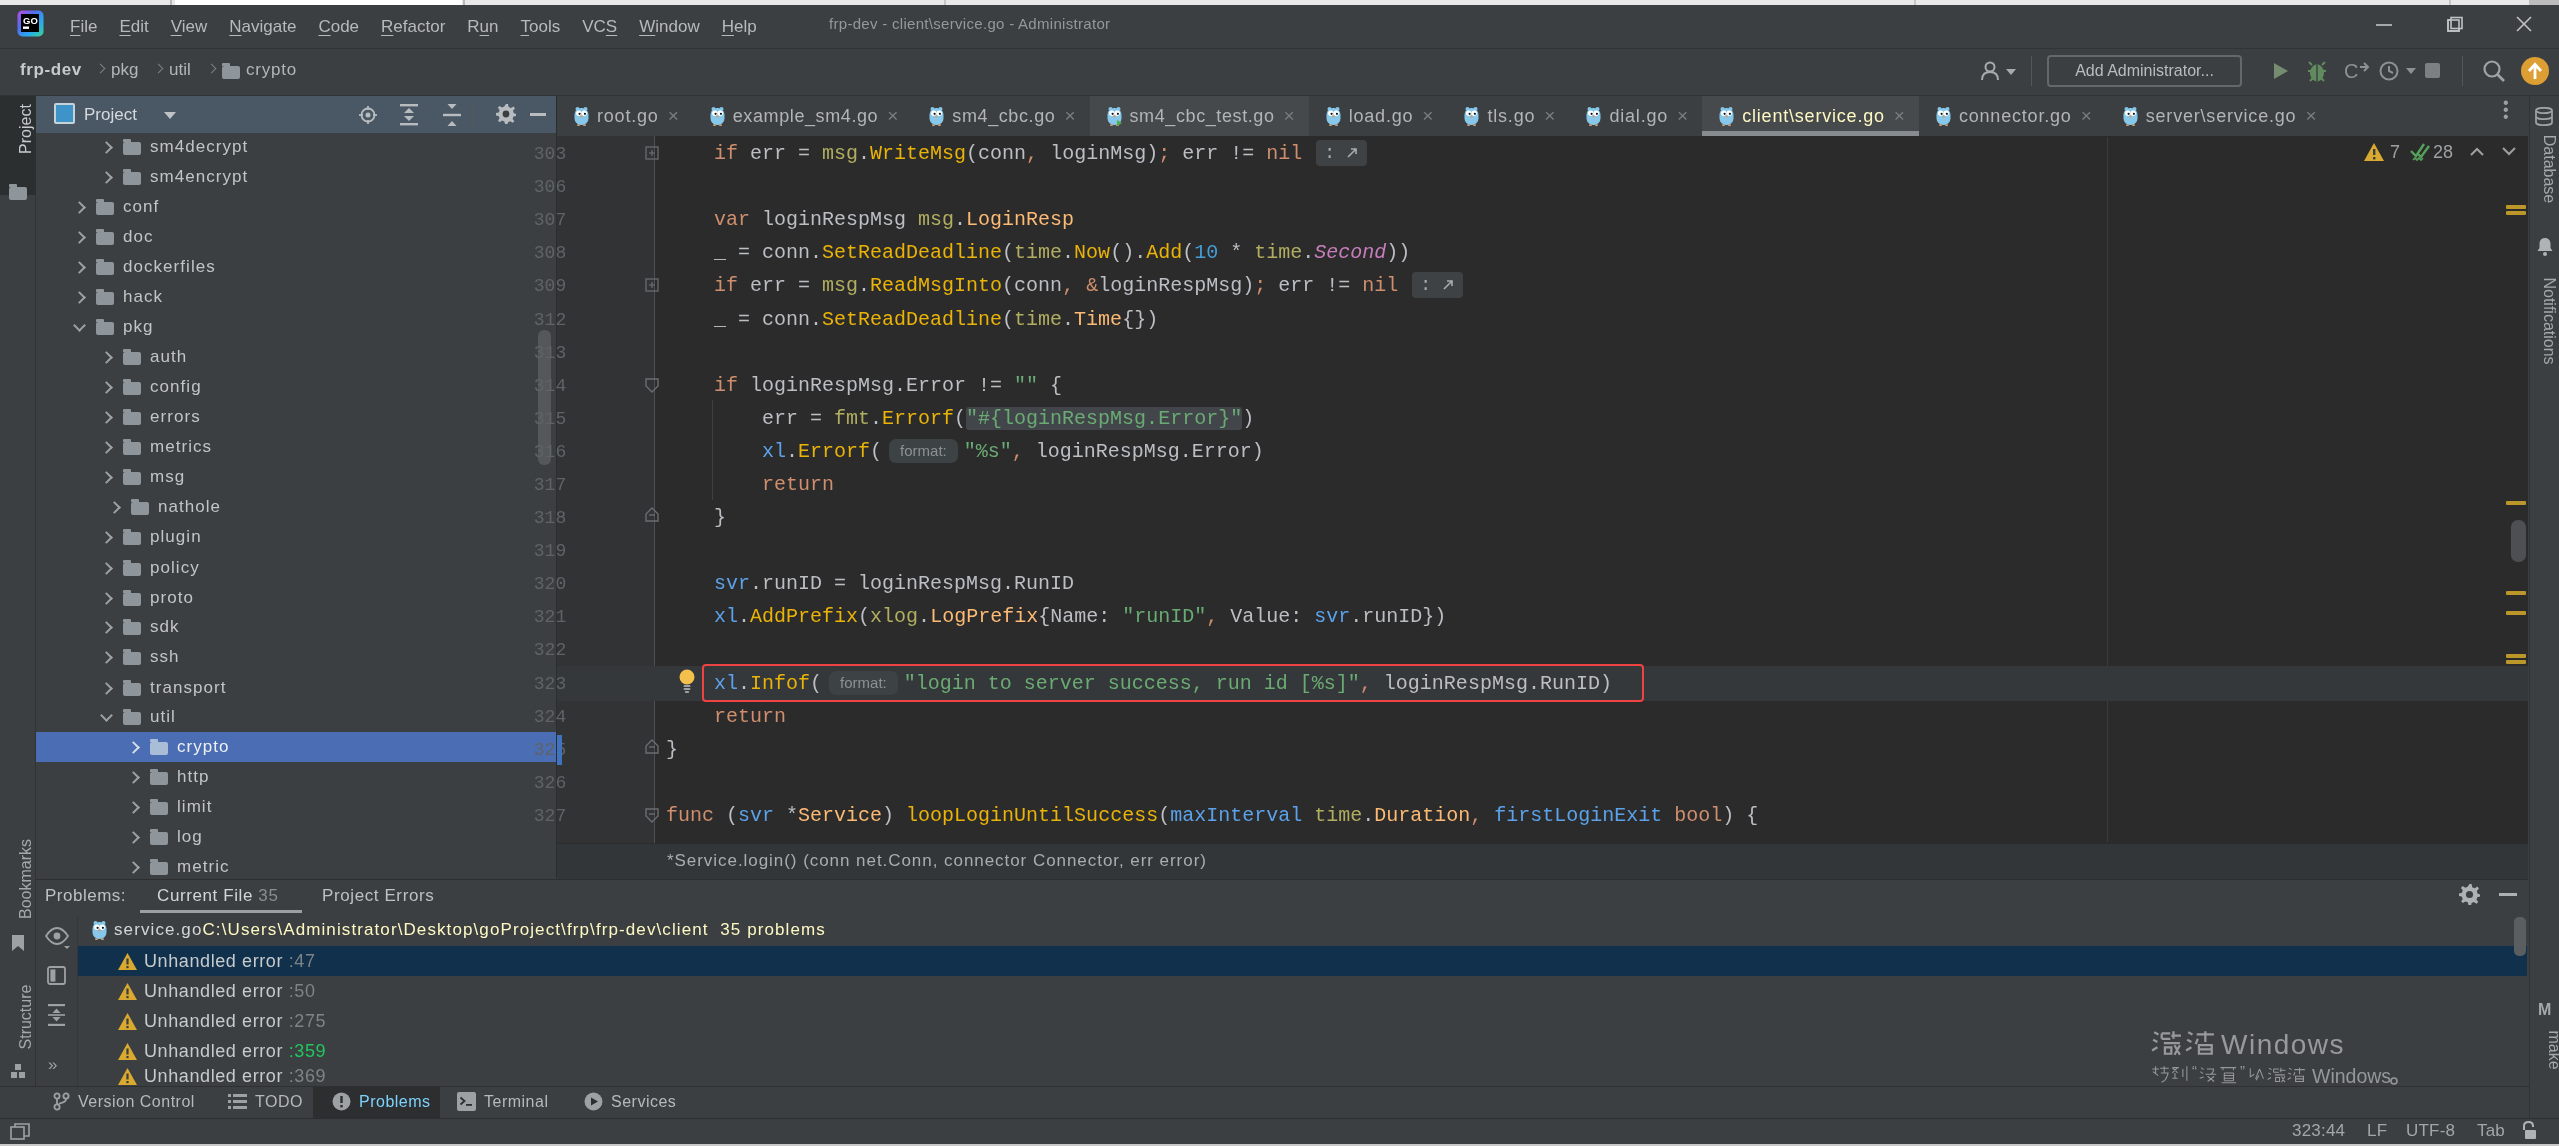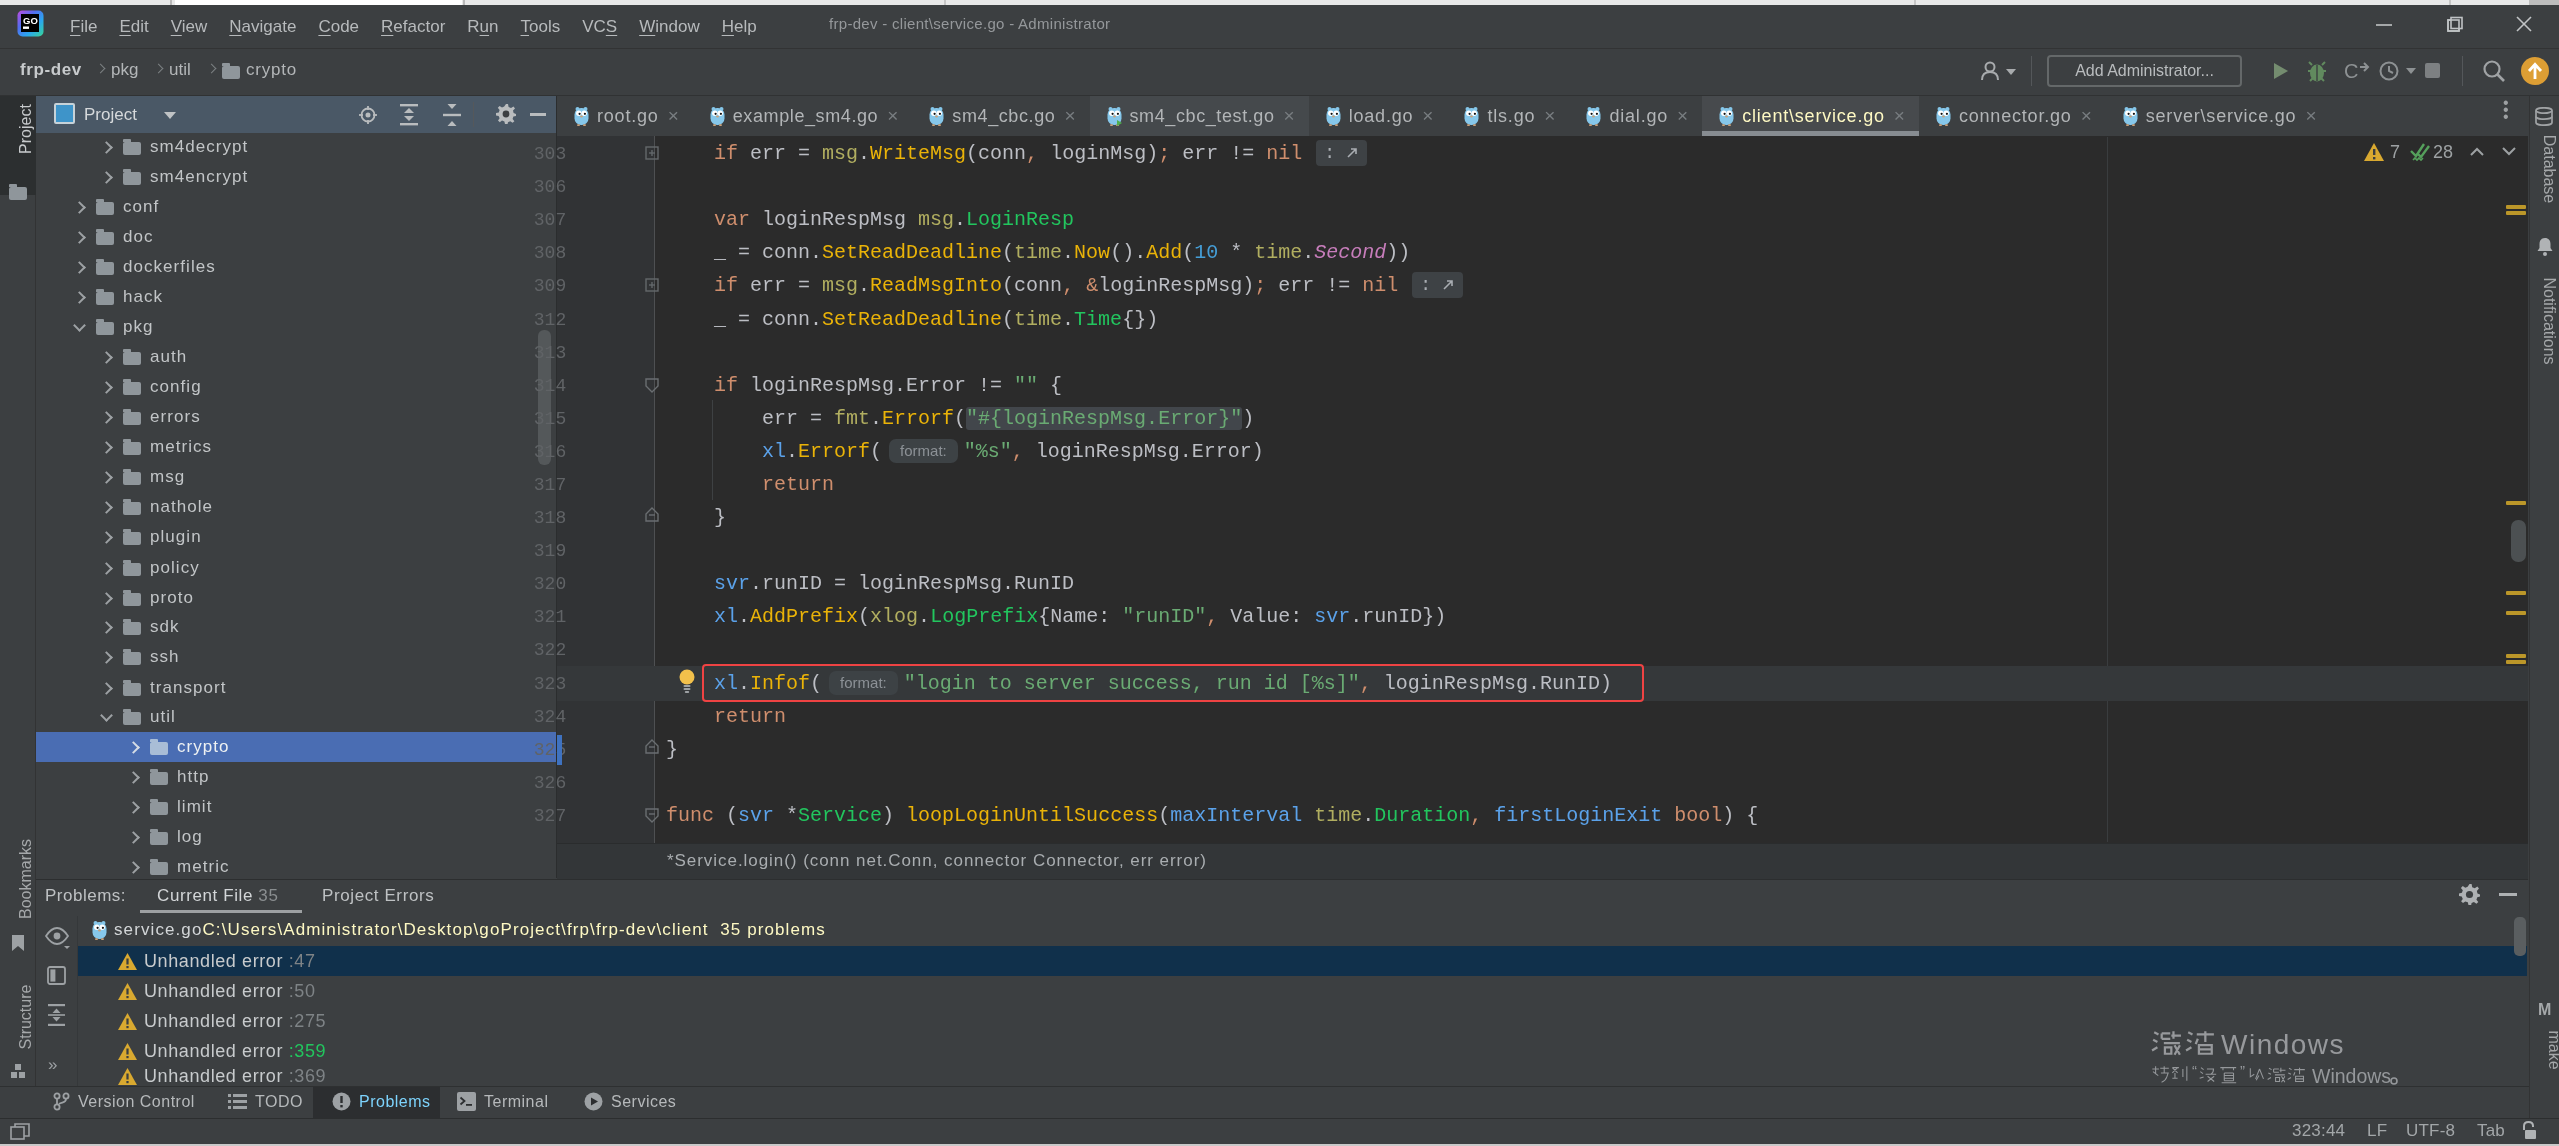--- a/index.html
+++ b/index.html
@@ -1,20 +1,20 @@
 <!DOCTYPE html>
 <html><head><meta charset="utf-8">
 <style>
 *{margin:0;padding:0;box-sizing:border-box}
 html,body{width:2559px;height:1146px;overflow:hidden}
 body{position:relative;background:#3c3f41;font-family:"Liberation Sans",sans-serif;-webkit-font-smoothing:antialiased}
 .abs{position:absolute}
 
 .cl{position:absolute;height:33px;line-height:34px;font-family:"Liberation Mono",monospace;font-size:20px;white-space:pre;color:#bcbec4}
-.k{color:#cf8e6d}.p{color:#b1ae60}.f{color:#eab308}.t{color:#22c55e}.s{color:#6aab73}.n{color:#459ed7}.b{color:#5ba2ea}.c{color:#c77dbb;font-style:italic}
+.k{color:#cf8e6d}.p{color:#b1ae60}.f{color:#eab308}.t{color:#fdba74}.s{color:#6aab73}.n{color:#459ed7}.b{color:#5ba2ea}.c{color:#c77dbb;font-style:italic}
 .hl{background:#42464b;border-radius:3px}
 .inlay{display:inline-block;font-family:"Liberation Sans",sans-serif;font-size:15px;color:#8c9196;background:#3d4245;border-radius:7px;padding:1px 11px;margin:0 6px 0 7px;line-height:22px;vertical-align:1px}
 .fbox{display:inline-block;font-family:"Liberation Mono",monospace;font-size:18px;color:#a9adb2;background:#3e4245;border-radius:4px;padding:0 8px;margin-left:2px;line-height:26px;vertical-align:1px}
 .ln{position:absolute;left:505px;width:90px;text-align:center;font-family:"Liberation Mono",monospace;font-size:18px;color:#606366;height:33px;line-height:34px}
 
 .trow{position:absolute;display:flex;align-items:center;height:30px;color:#c2c5c7;font-size:17px;letter-spacing:1.05px}
 .chev{width:9px;height:9px;border-right:2px solid #9da1a4;border-bottom:2px solid #9da1a4;transform:rotate(-45deg);margin:0 12px 0 2px;flex:none}
 .chevd{transform:rotate(45deg);margin-top:-4px}
 .fo{width:18px;height:13px;background:#8f969b;border-radius:2px;position:relative;margin-right:9px;margin-top:3px;flex:none}
 .fo:before{content:"";position:absolute;top:-3px;left:0;width:8px;height:3px;background:#8f969b;border-radius:1px 1px 0 0}
@@ -172,21 +172,21 @@
 <div class="trow" style="left:73px;top:192px"><span class="chev"></span><span class="fo"></span>conf</div>
 <div class="trow" style="left:73px;top:222px"><span class="chev"></span><span class="fo"></span>doc</div>
 <div class="trow" style="left:73px;top:252px"><span class="chev"></span><span class="fo"></span>dockerfiles</div>
 <div class="trow" style="left:73px;top:282px"><span class="chev"></span><span class="fo"></span>hack</div>
 <div class="trow" style="left:73px;top:312px"><span class="chev chevd"></span><span class="fo"></span>pkg</div>
 <div class="trow" style="left:100px;top:342px"><span class="chev"></span><span class="fo"></span>auth</div>
 <div class="trow" style="left:100px;top:372px"><span class="chev"></span><span class="fo"></span>config</div>
 <div class="trow" style="left:100px;top:402px"><span class="chev"></span><span class="fo"></span>errors</div>
 <div class="trow" style="left:100px;top:432px"><span class="chev"></span><span class="fo"></span>metrics</div>
 <div class="trow" style="left:100px;top:462px"><span class="chev"></span><span class="fo"></span>msg</div>
-<div class="trow" style="left:100px;top:492px"><span class="chev"></span><span class="fo"></span>nathole</div>
+<div class="trow" style="left:108px;top:492px"><span class="chev"></span><span class="fo"></span>nathole</div>
 <div class="trow" style="left:100px;top:522px"><span class="chev"></span><span class="fo"></span>plugin</div>
 <div class="trow" style="left:100px;top:553px"><span class="chev"></span><span class="fo"></span>policy</div>
 <div class="trow" style="left:100px;top:583px"><span class="chev"></span><span class="fo"></span>proto</div>
 <div class="trow" style="left:100px;top:612px"><span class="chev"></span><span class="fo"></span>sdk</div>
 <div class="trow" style="left:100px;top:642px"><span class="chev"></span><span class="fo"></span>ssh</div>
 <div class="trow" style="left:100px;top:673px"><span class="chev"></span><span class="fo"></span>transport</div>
 <div class="trow" style="left:100px;top:702px"><span class="chev chevd"></span><span class="fo"></span>util</div>
 <div class="abs" style="left:36px;top:732px;width:520px;height:30px;background:#4a6db3"></div>
 <div class="trow" style="left:127px;top:732px;color:#eef1f2"><span class="chev" style="border-color:#d5dce5"></span><span class="fo" style="background:#a9bdd6"></span>crypto</div>
 <div class="trow" style="left:127px;top:762px"><span class="chev"></span><span class="fo"></span>http</div>

